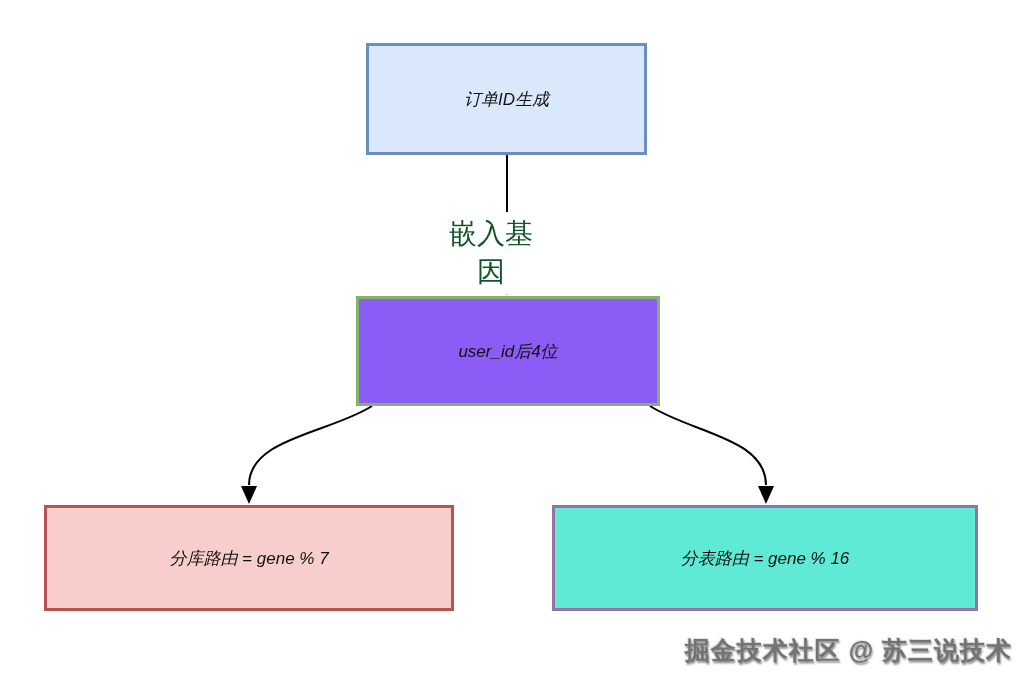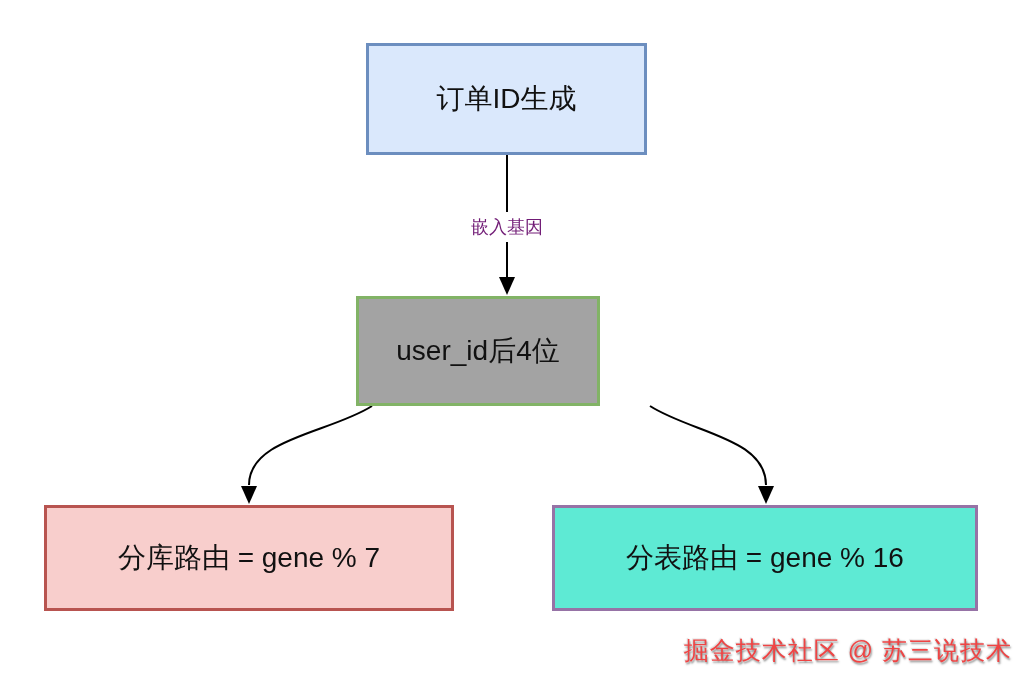--- a/index.html
+++ b/index.html
@@ -8,38 +8,39 @@
     background: #ffffff;
     font-family: "Liberation Sans", "DejaVu Sans", sans-serif;
     position: relative; overflow: hidden;
   }
   .canvas { position: absolute; left: 0; top: 0; width: 1032px; height: 680px; }
   svg.edges { position: absolute; left: 0; top: 0; }
 
   .node {
     position: absolute; box-sizing: border-box;
     display: flex; align-items: center; justify-content: center;
-    border: 3px solid; font-size: 28px; color: #111111; text-align: center;
+    border: 3px solid; font-size: 17px; color: #111111; text-align: center;
     white-space: nowrap;
+    font-style: italic;
   }
   .node-order  { left: 366px; top: 43px;  width: 281px; height: 112px; background: #dae8fc; border-color: #6c8ebf; }
-  .node-user   { left: 356px; top: 296px; width: 244px; height: 110px; background: #a3a3a3; border-color: #82b366; }
+  .node-user   { left: 356px; top: 296px; width: 304px; height: 110px; background: #8b5cf6; border-color: #82b366; }
   .node-db     { left: 44px;  top: 505px; width: 410px; height: 106px; background: #f8cecc; border-color: #b85450; }
   .node-table  { left: 552px; top: 505px; width: 426px; height: 106px; background: #5eead4; border-color: #9673a6; }
 
   .edge-label {
-    position: absolute; left: 453px; top: 212px; width: 108px;
-    text-align: center; font-size: 18px; color: #701a75;
+    position: absolute; left: 437px; top: 212px; width: 108px;
+    text-align: center; font-size: 28px; color: #14532d;
     background: #ffffff; padding: 3px 0;
   }
 
   .watermark {
     position: absolute; right: 20px; bottom: 13px;
-    font-size: 25px; font-weight: 400; letter-spacing: 1px;
-    color: #ef4444;
+    font-size: 25px; font-weight: 700; letter-spacing: 1px;
+    color: #737373;
     text-shadow: 1px 2px 2px rgba(70,70,70,0.60), -1px -1px 1px rgba(160,160,160,0.35);
   }
 </style>
 </head>
 <body>
 
 <div class="canvas">
 
   <svg class="edges" width="1032" height="680" viewBox="0 0 1032 680">
 

